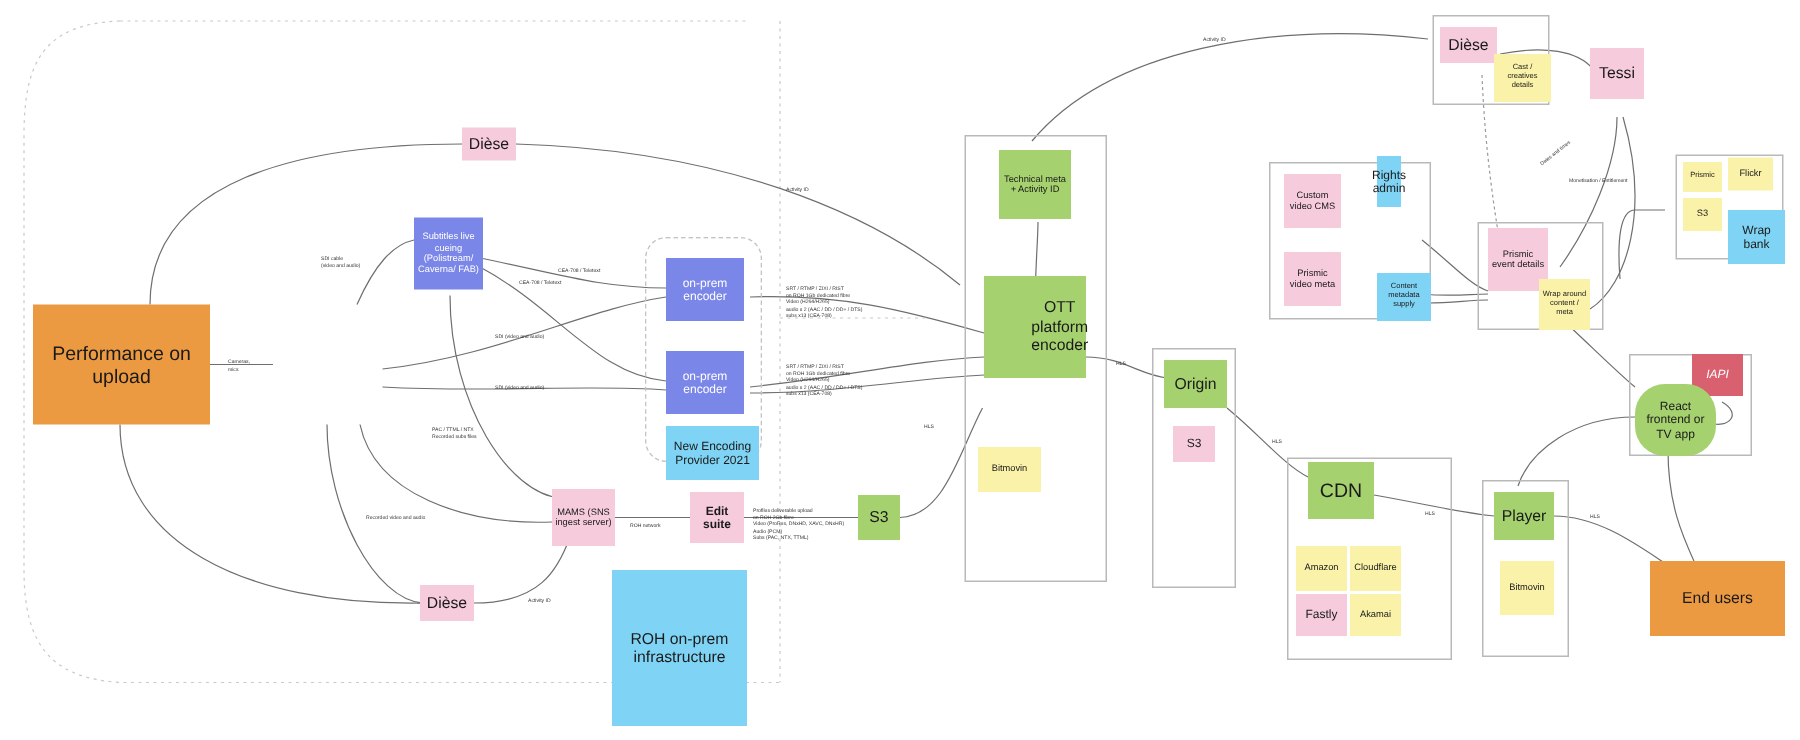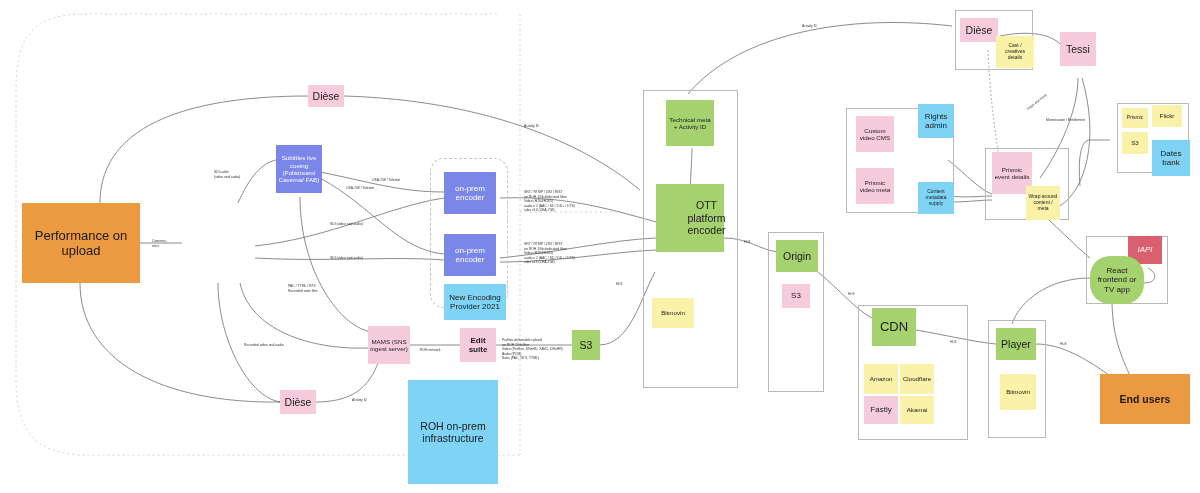--- a/index.html
+++ b/index.html
@@ -198,21 +198,21 @@
   <div class="node yellow xs" style="left:1000px;top:374px;width:36px;height:36px;">
       <span>Bitmovin</span>
     </div>
 
   <div class="node pink xs" style="left:856px;top:116px;width:38px;height:36px;">
       <span>Custom video CMS</span>
     </div>
   <div class="node pink xs" style="left:856px;top:168px;width:38px;height:36px;">
       <span>Prismic video meta</span>
     </div>
-  <div class="node cyan sm" style="left:918px;top:104px;width:36px;height:34px;">
+  <div class="node cyan sm" style="left:918px;top:104px;width:16px;height:34px;">
       <span>Rights admin</span>
     </div>
   <div class="node cyan xxs" style="left:918px;top:182px;width:36px;height:32px;">
       <span>Content metadata supply</span>
     </div>
 
   <div class="node pink med" style="left:960px;top:18px;width:38px;height:24px;">
       <span>Dièse</span>
     </div>
   <div class="node yellow xxs" style="left:996px;top:36px;width:38px;height:32px;">
@@ -232,30 +232,30 @@
   <div class="node yellow xxs" style="left:1122px;top:108px;width:26px;height:20px;">
       <span>Prismic</span>
     </div>
   <div class="node yellow xs" style="left:1152px;top:105px;width:30px;height:22px;">
       <span>Flickr</span>
     </div>
   <div class="node yellow xs" style="left:1122px;top:132px;width:26px;height:22px;">
       <span>S3</span>
     </div>
   <div class="node cyan sm" style="left:1152px;top:140px;width:38px;height:36px;">
-      <span>Dates bank</span>
+      <span>Wrap bank</span>
     </div>
 
   <div class="node red sm" style="left:1128px;top:236px;width:34px;height:28px;font-style:italic;">
       <span>IAPI</span>
     </div>
   <div class="node green sm" style="left:1090px;top:256px;width:54px;height:48px;border-radius:20px;">
       <span>React frontend or TV app</span>
     </div>
-  <div class="node orange med" style="left:1100px;top:374px;width:90px;height:50px;font-weight:bold;">
+  <div class="node orange med" style="left:1100px;top:374px;width:90px;height:50px;">
       <span>End users</span>
     </div>
 
   <div class="elabel" style="left:152px;top:239px;">Cameras,
 mics</div>
   <div class="elabel" style="left:214px;top:170px;">SDI cable
 (video and audio)</div>
   <div class="elabel" style="left:372px;top:178px;">CEA-708 / Teletext</div>
   <div class="elabel" style="left:346px;top:186px;">CEA-708 / Teletext</div>
   <div class="elabel" style="left:330px;top:222px;">SDI (video and audio)</div>

